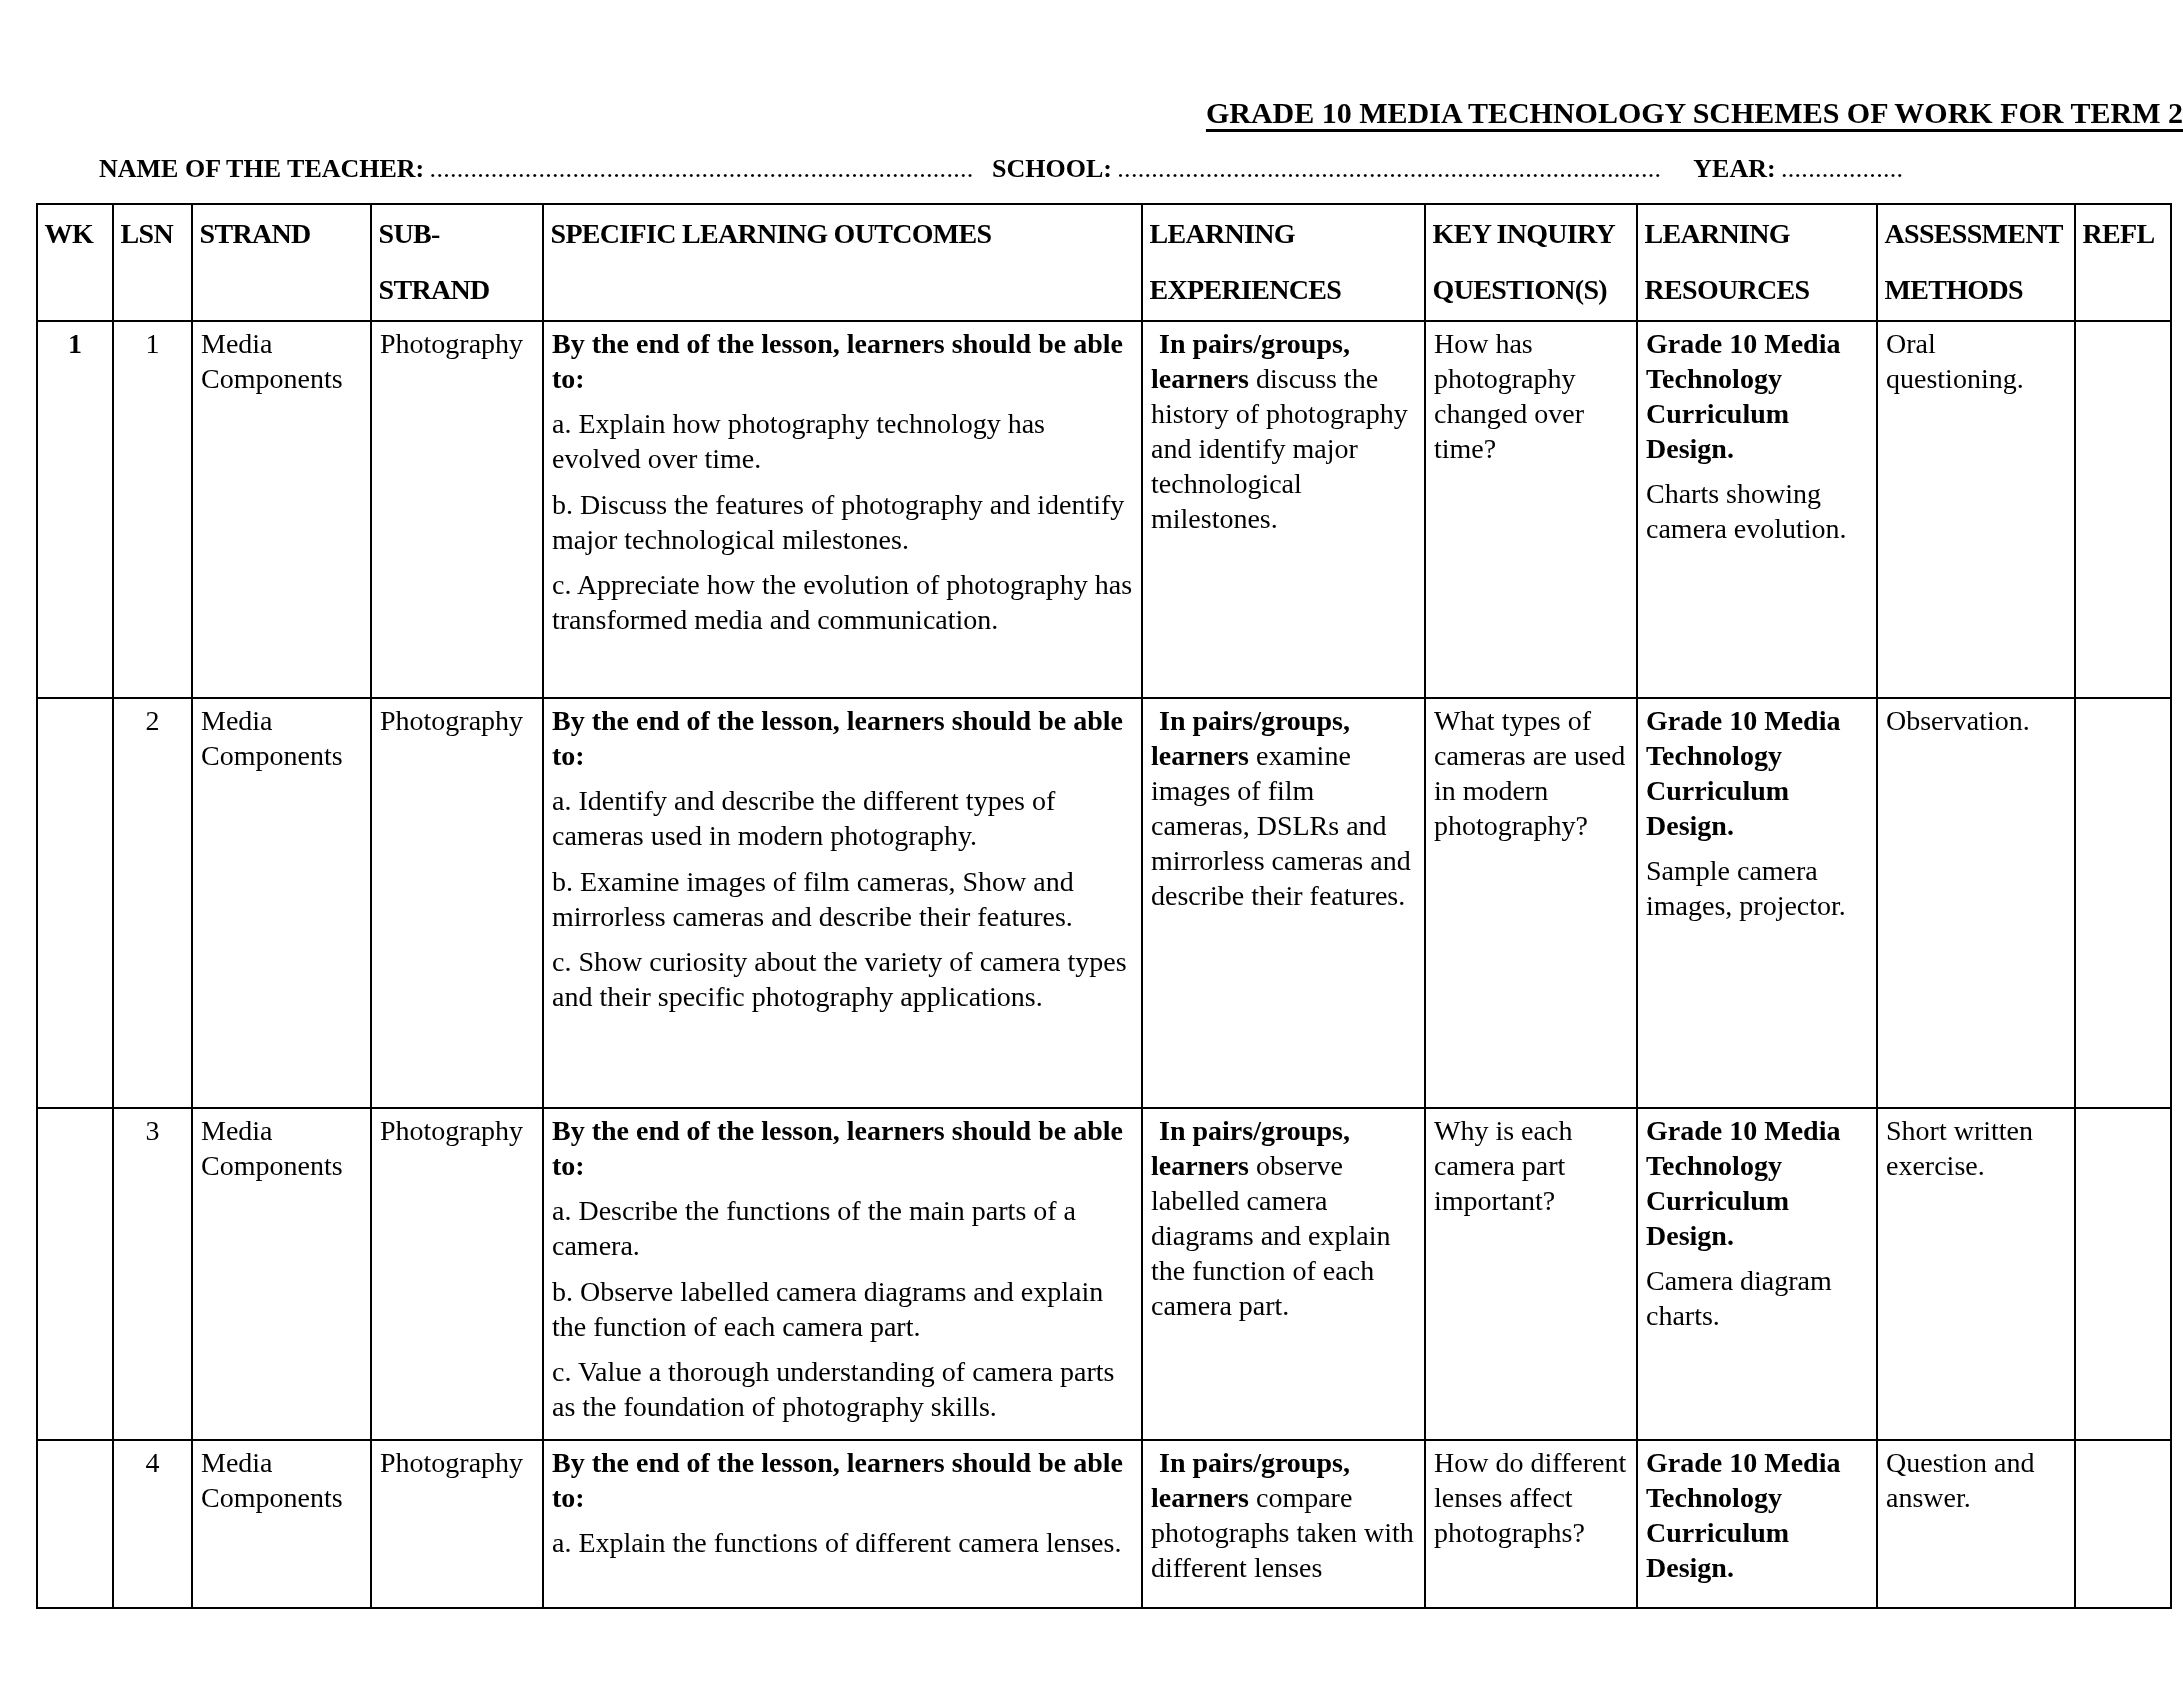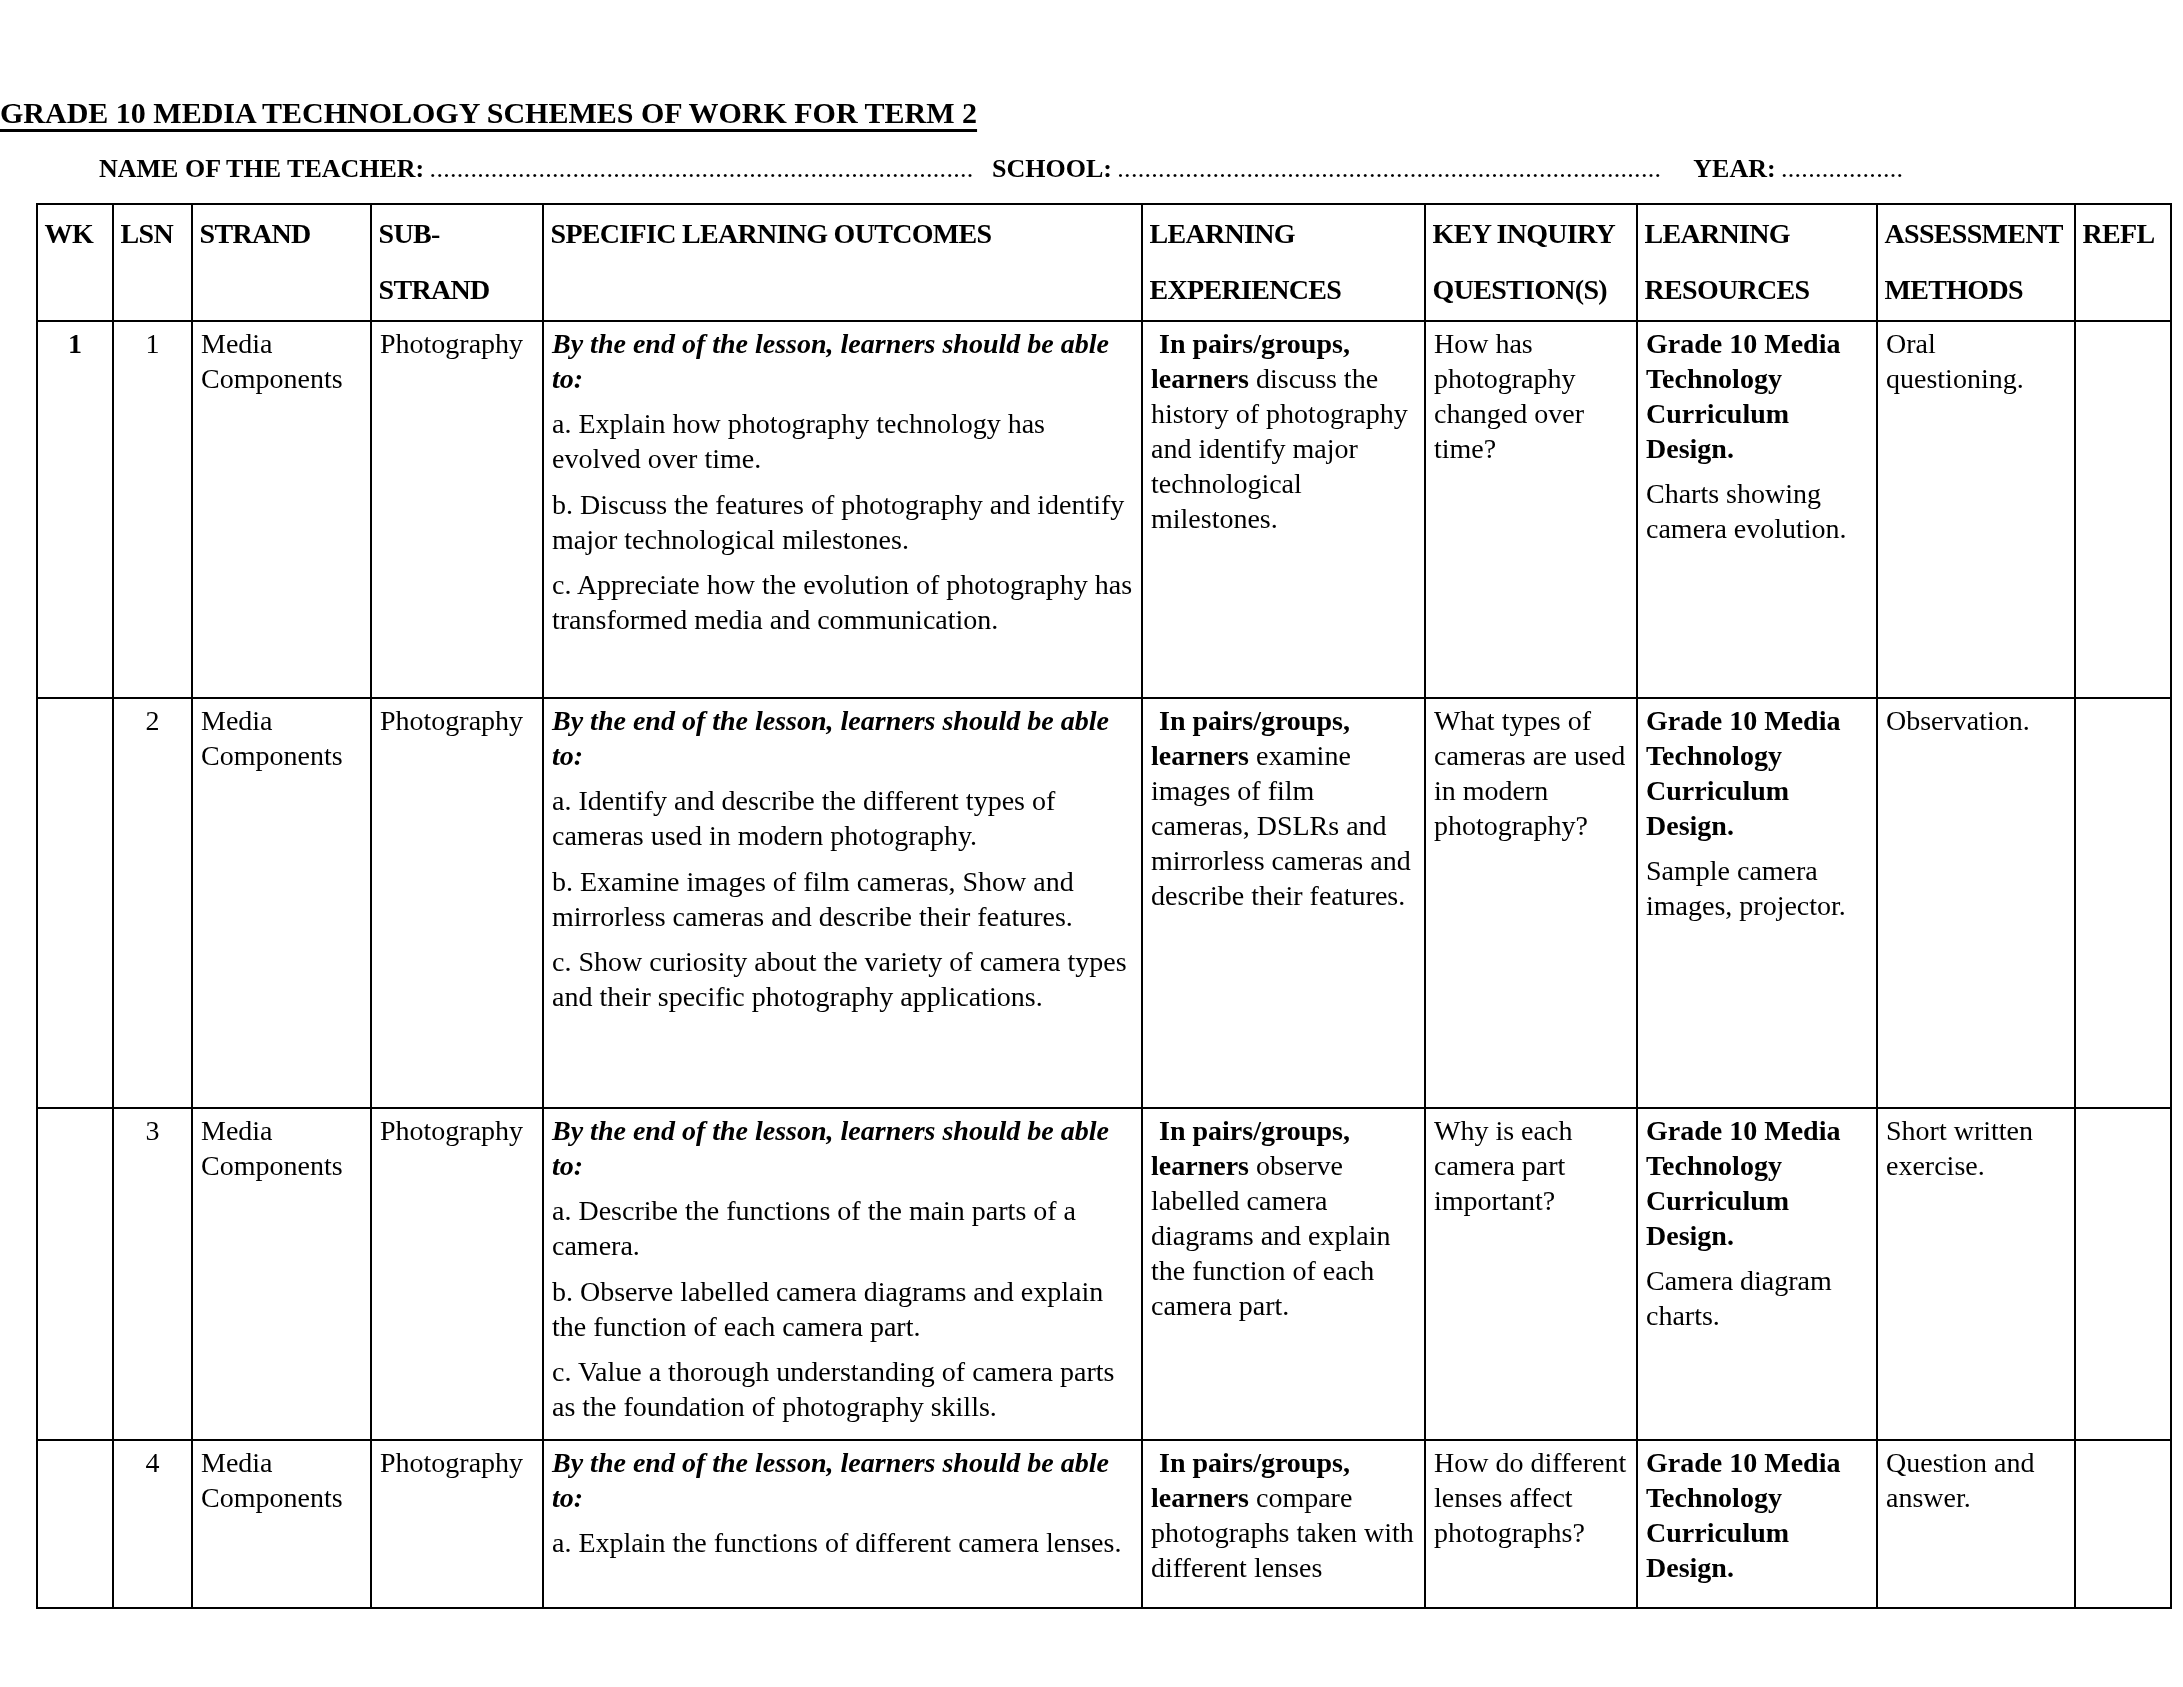--- a/index.html
+++ b/index.html
@@ -9,21 +9,21 @@
     color: #000000;
   }
   body {
     width: 2183px;
     height: 1687px;
     font-family: "Liberation Serif", serif;
     font-size: 28px;
     overflow: hidden;
   }
   .title-wrap {
-    text-align: left;
+    text-align: right;
     margin: 0;
     padding-top: 98px;
     font-size: 30px;
     font-weight: bold;
     line-height: 1;
   }
   .title-wrap .underlined {
     text-decoration: underline;
     text-decoration-thickness: 2.6px;
     text-underline-offset: 6px;
@@ -59,21 +59,21 @@
     line-height: 56px;
     padding: 1.3px 6.6px;
     height: 112px;
   }
   .scheme td {
     line-height: 35px;
   }
   .cell p { margin: 0 0 10.6px 0; }
   .cell p:last-child { margin-bottom: 0; }
   .b  { font-weight: bold; margin-left: 8px; }
-  .bi { font-weight: bold; font-style: italic; }
+  .bi { font-weight: bold; }
   td.num { text-align: center; padding-left: 1.3px; padding-right: 1.3px; }
   td.wk-bold { font-weight: bold; }
   .strand-inner { max-width: 132px; }
 
   tbody tr.r1 td { height: 367px; }
   tbody tr.r2 td { height: 400px; }
   tbody tr.r3 td { height: 322px; }
   tbody tr.r4 td { height: 158px; }
 
   col.c-wk     { width: 76px; }

